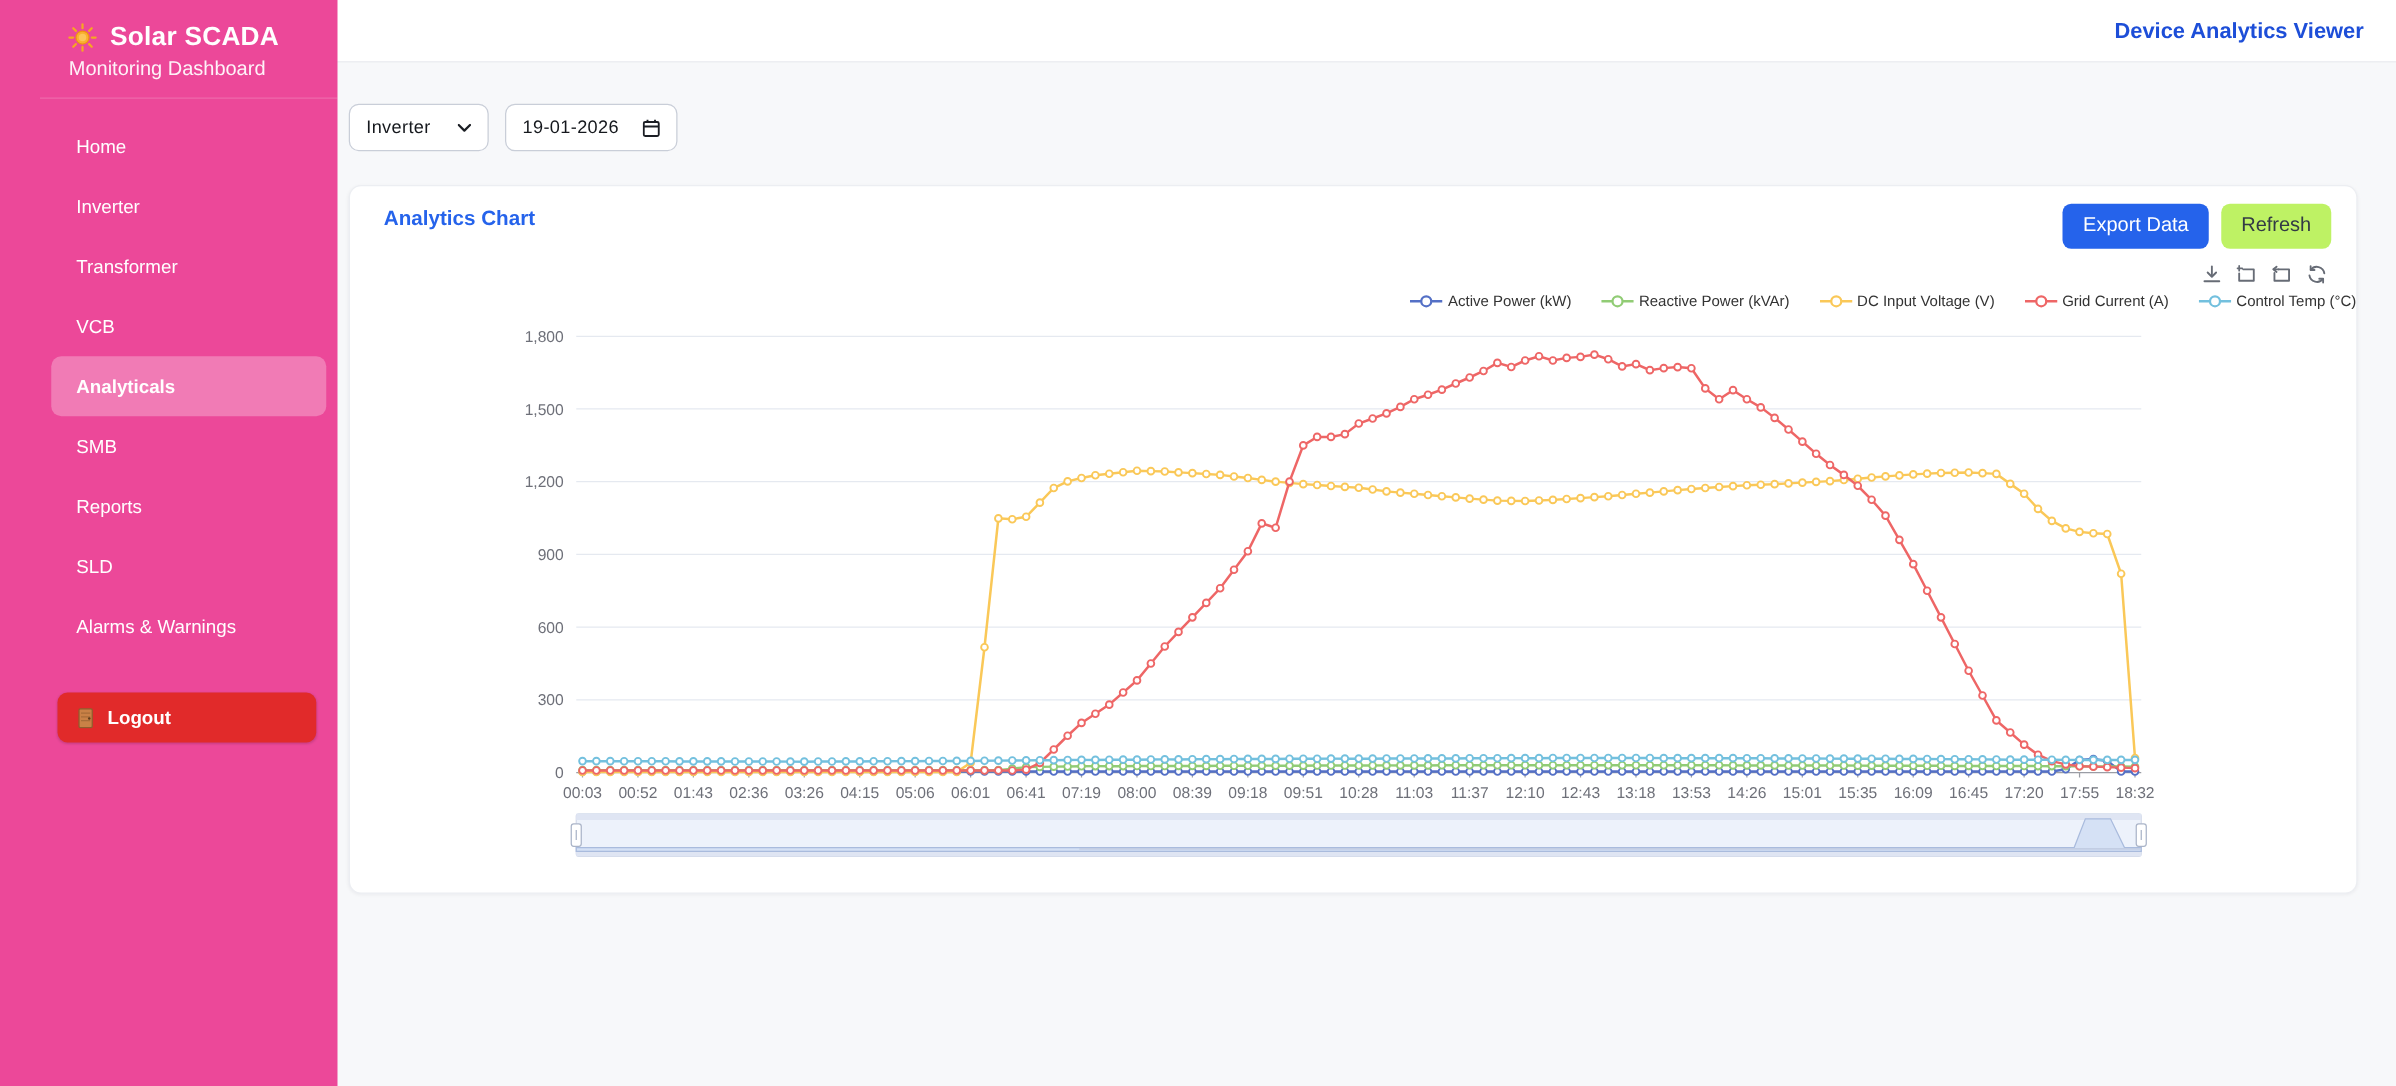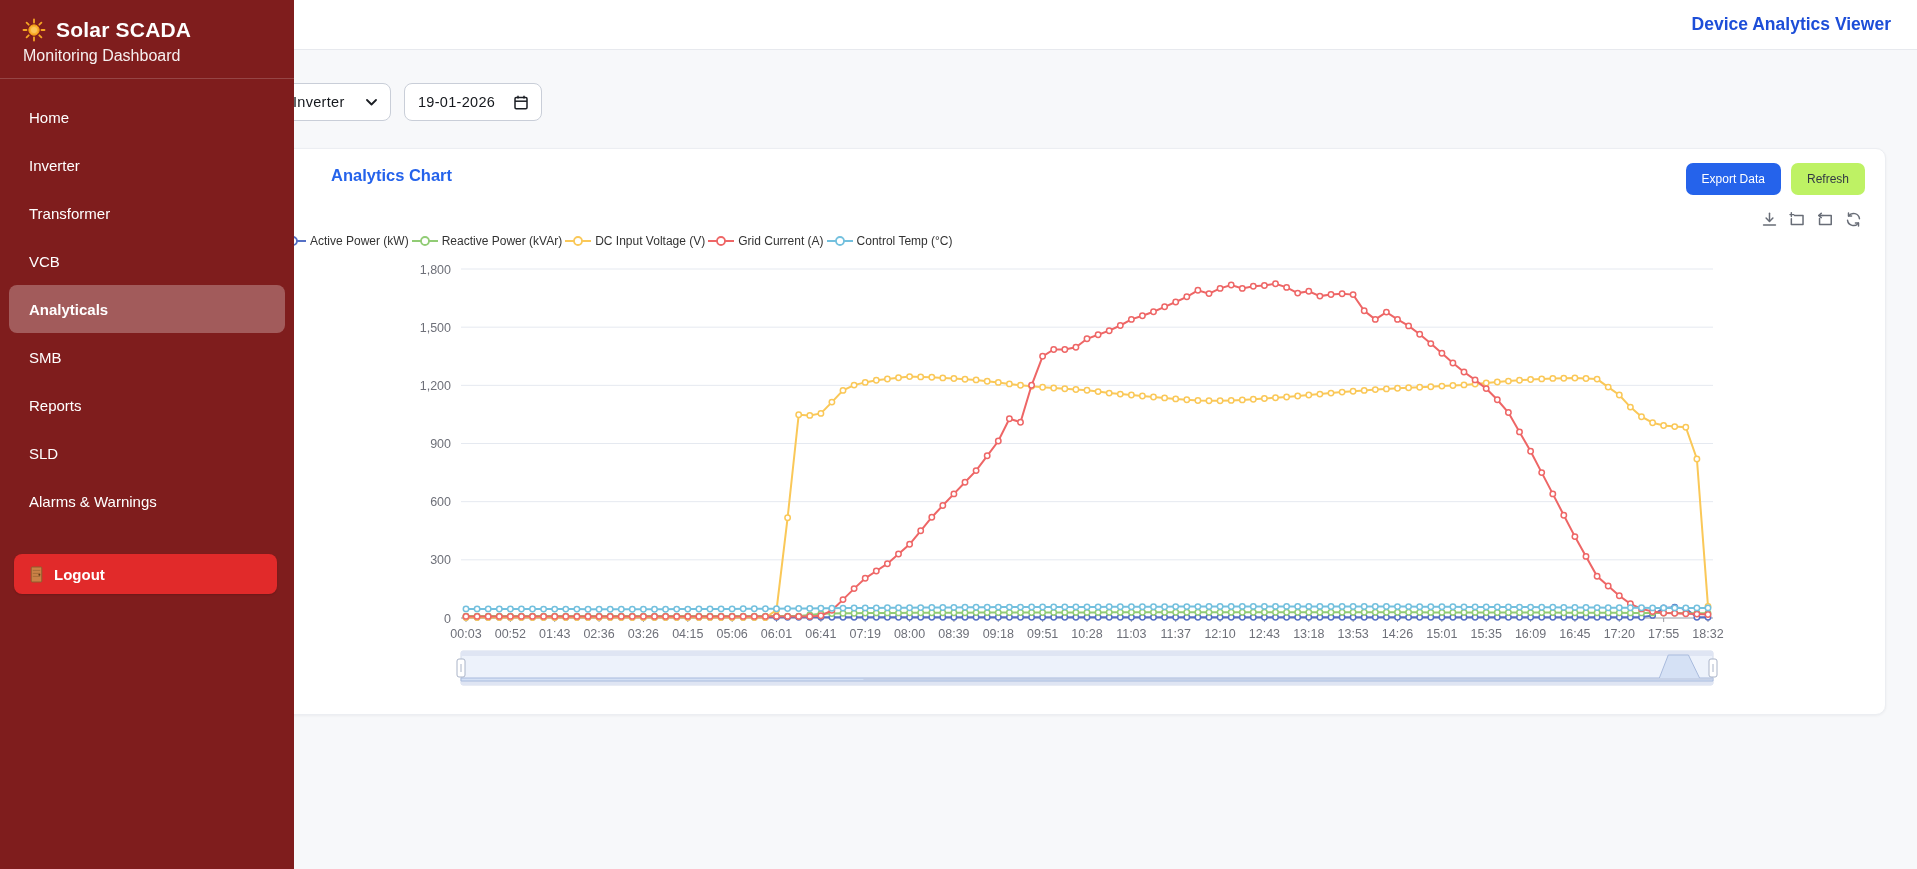--- a/index.html
+++ b/index.html
@@ -1,48 +1,48 @@
 <!DOCTYPE html>
 <html><head>
 <meta charset="utf-8">
 <style>
   * { margin:0; padding:0; box-sizing:border-box; }
   html,body { width:1917px; height:869px; overflow:hidden; font-family:"Liberation Sans",sans-serif; background:#f7f8fa; }
 
   
-  .sidebar { position:absolute; left:0; top:0; bottom:0; width:294px; background:#7f1d1d; color:#fff; z-index:20; }
+  .sidebar { position:absolute; left:0; top:0; bottom:0; width:270px; background:#ec4899; color:#fff; z-index:20;padding-left:32px; }
   .side-header { padding:18px 20px 13px 22px; border-bottom:1px solid rgba(255,255,255,0.18); }
   .logo-row { display:flex; align-items:center; gap:10px; font-size:21px; font-weight:bold; letter-spacing:0.2px; }
   .logo-sub { font-size:16px; margin-top:5px; margin-left:1px; color:rgba(255,255,255,0.93); }
   .nav { margin-top:14px; }
   .nav-item { height:48px; display:flex; align-items:center; padding:0 20px; margin:0 9px; font-size:15px; border-radius:8px; cursor:pointer; color:#fff; }
   .nav-item.active { background:rgba(255,255,255,0.28); font-weight:bold; }
   .logout-btn { margin:29px 17px 0 14px; background:#e12a2a; border-radius:8px; height:40px; display:flex; align-items:center; gap:10px; padding:0 15px; font-weight:bold; font-size:15px; cursor:pointer; box-shadow:0 1px 2px rgba(0,0,0,0.15); }
 
   
   .top-header { position:absolute; left:254px; right:0; top:0; height:50px; background:#fff; border-bottom:1px solid #e7e9ee; display:flex; align-items:center; justify-content:flex-end; padding-right:26px; z-index:10; }
   .header-title { color:#1d4ed8; font-weight:bold; font-size:17.5px; }
 
   
   .content { position:absolute; left:254px; top:58px; right:0; bottom:0; background:#f7f8fa; }
   .filters { position:absolute; left:25px; top:25px; display:flex; gap:13px; }
   .ctl { background:#fff; border:1px solid #c9ced8; border-radius:8px; height:38px; display:flex; align-items:center; gap:10px; padding:0 13px; font-size:14.5px; color:#15181d; cursor:pointer; }
   .ctl .val { letter-spacing:0.3px; }
 
   
   .card { position:absolute; left:25px; top:90px; width:1607px; height:567px; background:#fff; border:1px solid #eceef2; border-radius:10px; box-shadow:0 1px 3px rgba(16,24,40,0.05); }
-  .card-title { position:absolute; left:27px; top:17px; color:#2563eb; font-weight:bold; font-size:16.5px;margin-left:24px; }
+  .card-title { position:absolute; left:27px; top:17px; color:#2563eb; font-weight:bold; font-size:16.5px; }
   .card-buttons { position:absolute; right:20px; top:14px; display:flex; gap:10px; }
-  .btn { border:none; border-radius:7px; font-size:12px; font-family:inherit; cursor:pointer; padding:9px 16px; }
+  .btn { border:none; border-radius:7px; font-size:16px; font-family:inherit; cursor:pointer; padding:9px 16px; }
   .btn-primary { background:#2563eb; color:#fff; }
   .btn-secondary { background:#bef264; color:#333a45; }
   .toolbox { position:absolute; right:23px; top:62px; display:flex; gap:11px; }
   .toolbox .tb { cursor:pointer; display:flex; }
 
-  .legend { position:absolute; top:85px; left:0; right:0; display:flex; justify-content:flex-start; gap:3px; font-size:12px; color:#333; }
+  .legend { position:absolute; top:85px; left:0; right:0; display:flex; justify-content:flex-end; gap:24px; font-size:12px; color:#333; }
   .legend-item { display:flex; align-items:center; gap:4px; cursor:pointer; }
 
   svg.chart { position:absolute; inset:0; width:1605px; height:565px; }
   text.axis { font-family:"Liberation Sans",sans-serif; font-size:12.5px; fill:#6e7079; }
 </style>
 </head>
 <body>
 
 <aside class="sidebar">
   <div class="side-header">

